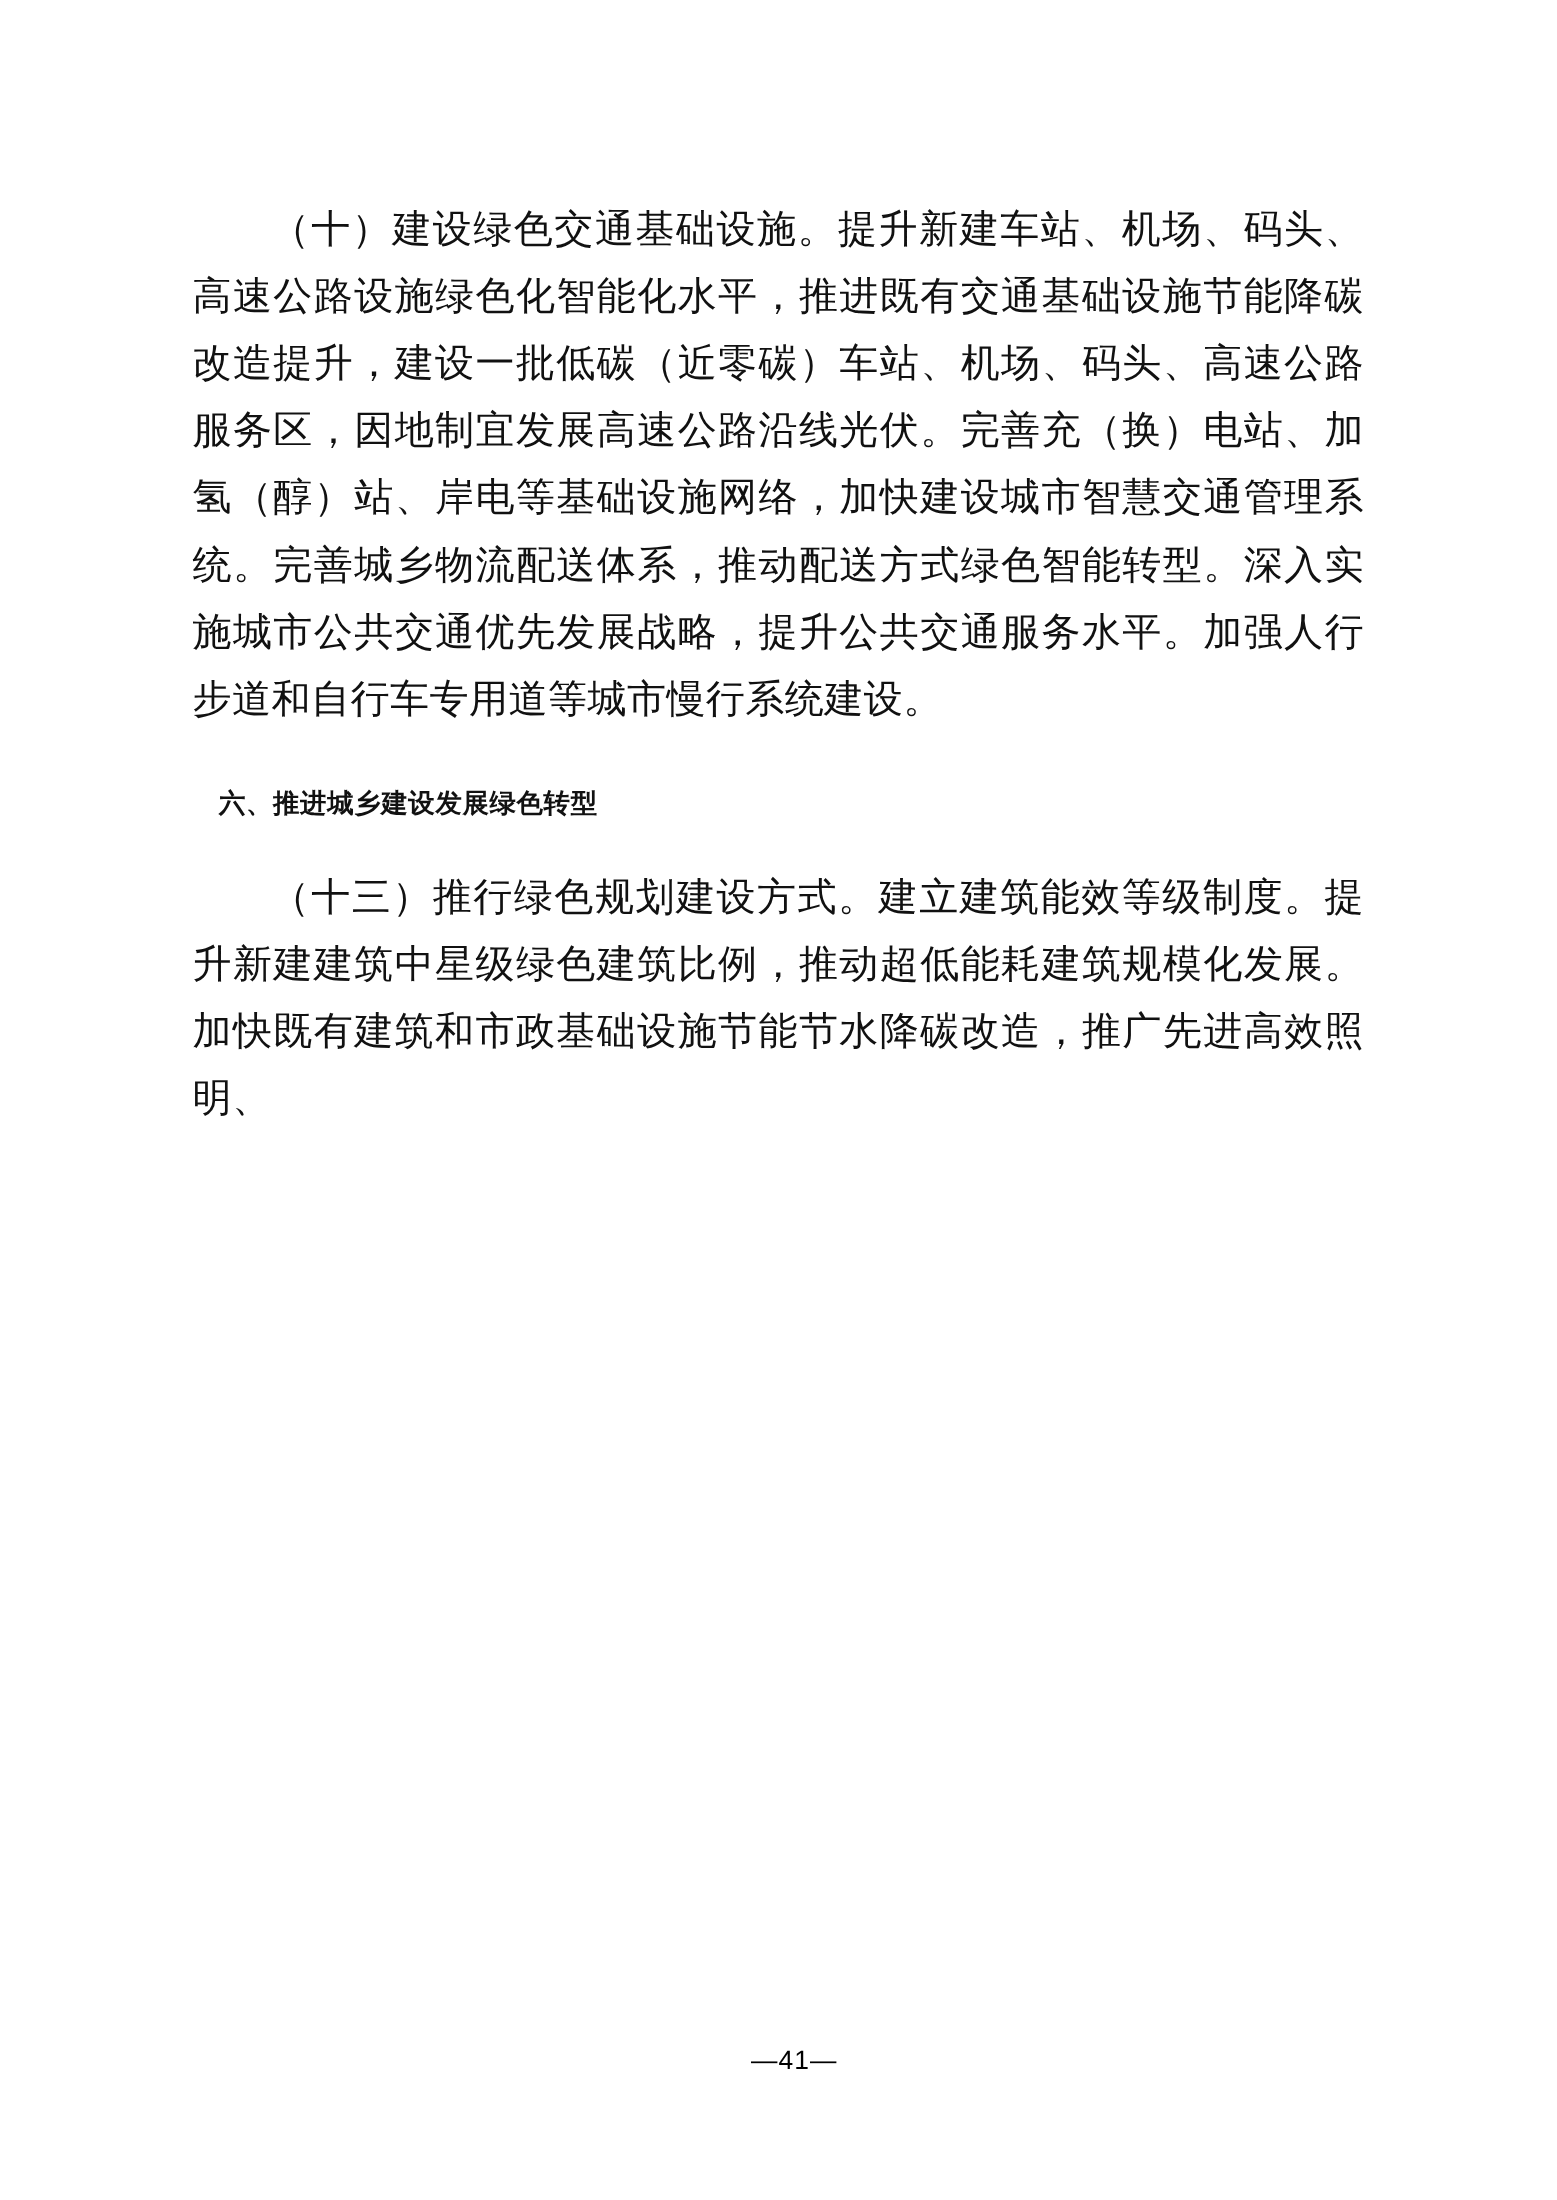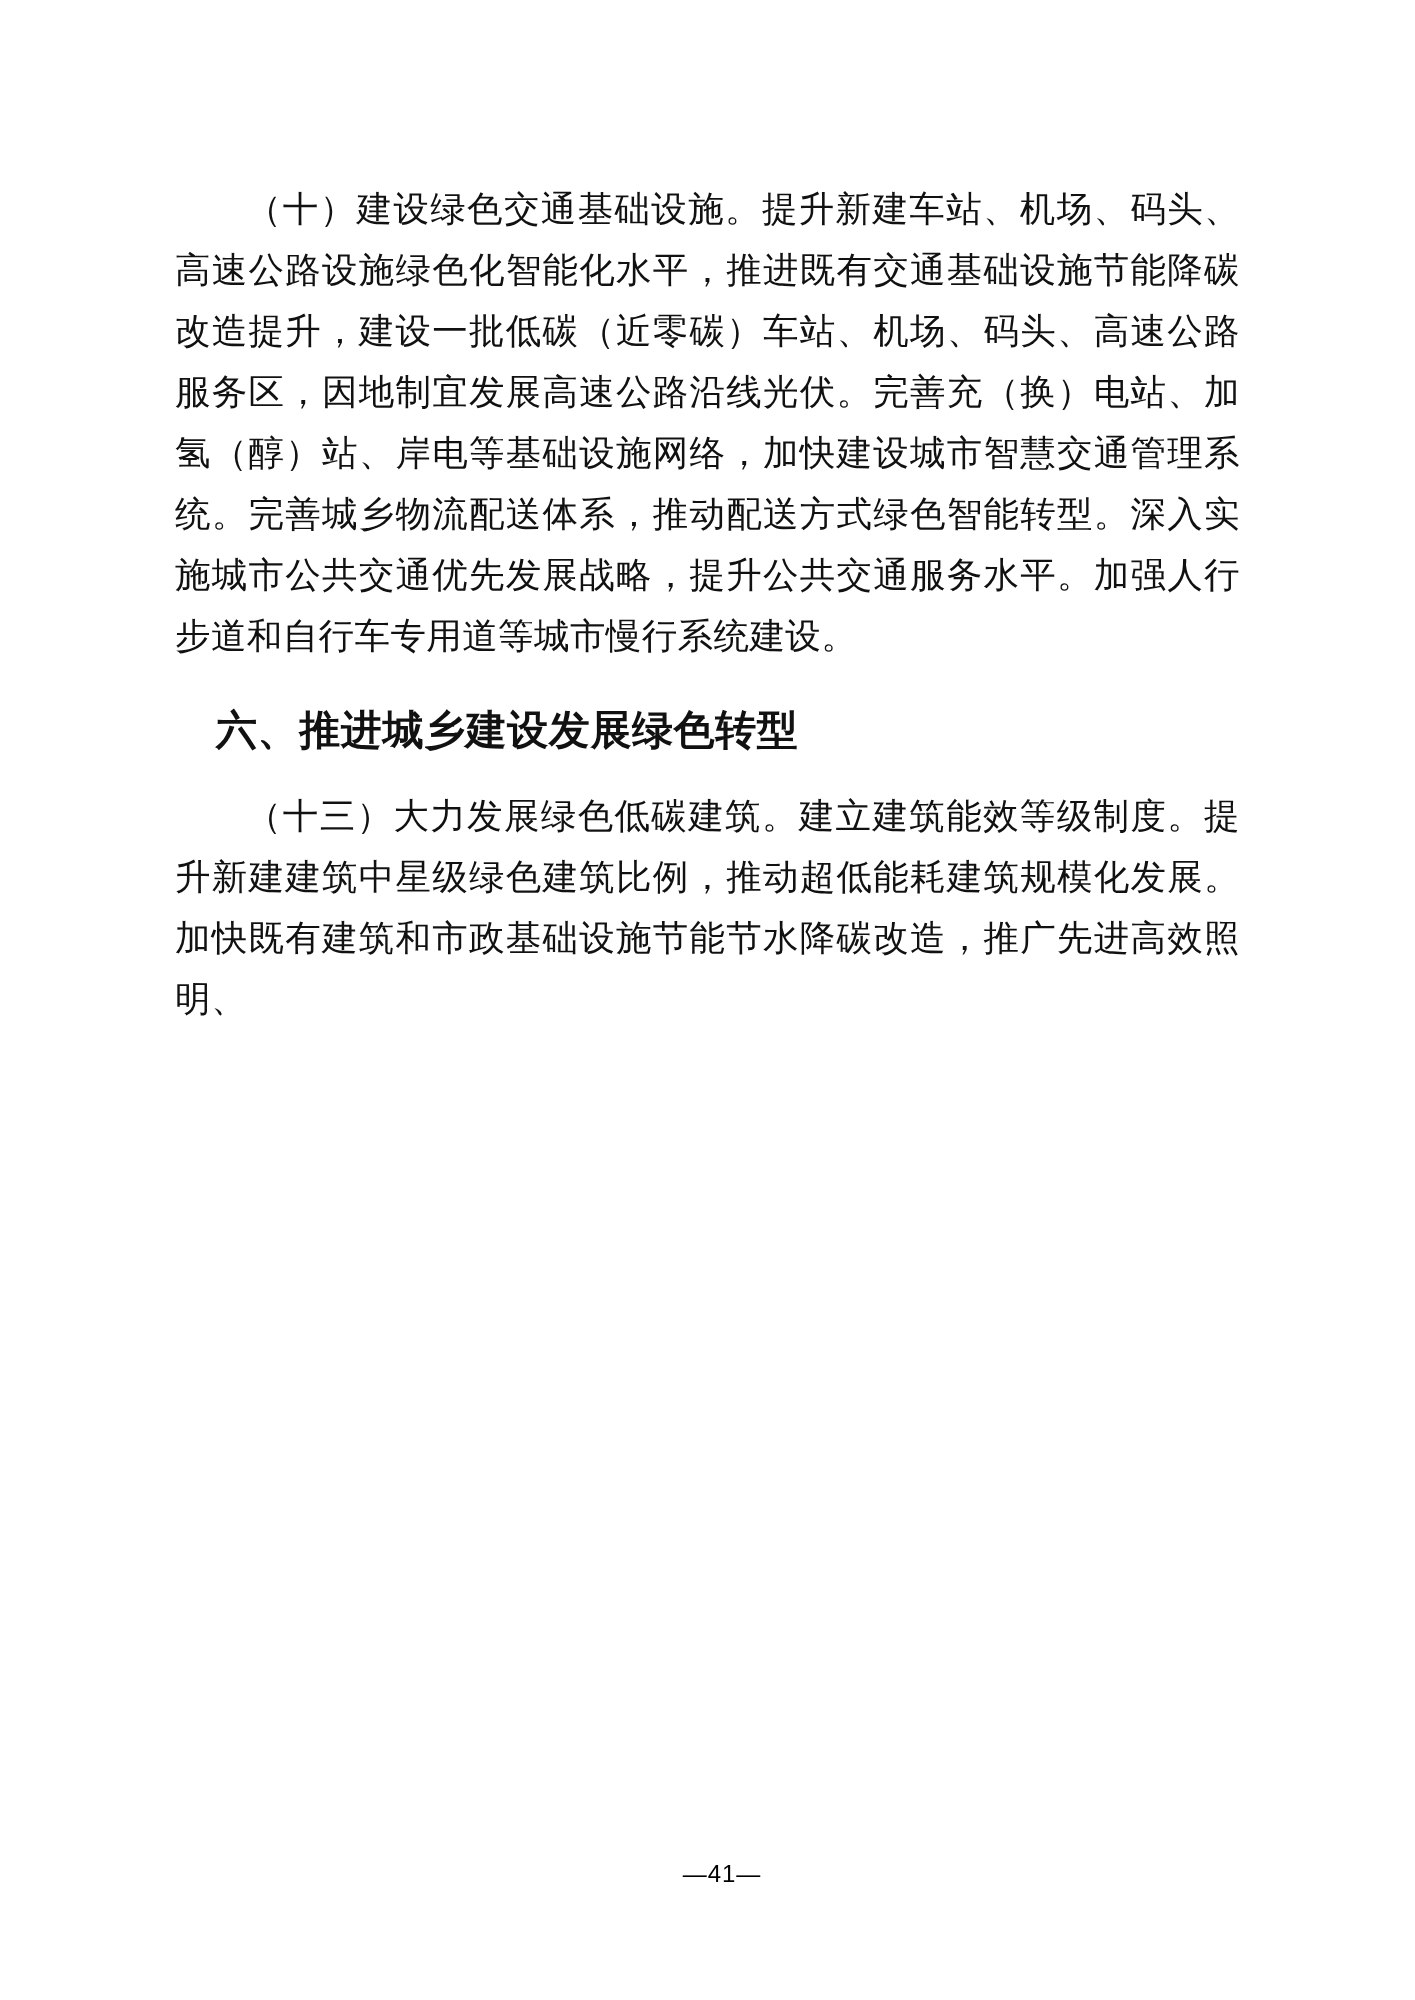--- a/index.html
+++ b/index.html
@@ -28,21 +28,21 @@
     font-size: 35.5px;
     line-height: 61px;
     letter-spacing: 0.4px;
     text-align: justify;
     text-justify: inter-ideograph;
     margin: 0 0 26px 0;
     text-indent: 2em;
     font-family: "DejaVu Serif", "Liberation Serif", serif;
   }
   .heading {
-    font-size: 41px;
+    font-size: 24px;
     line-height: 61px;
     letter-spacing: 0.6px;
     margin: 34px 0 24px 0;
     text-indent: 1em;
     font-weight: bold;
     font-family: "DejaVu Sans", "Liberation Sans", sans-serif;
   }
   .spacer-top {
     margin-top: 0;
   }
@@ -63,18 +63,18 @@
 
 <div class="page">
   <div class="content">
 
     <p class="para spacer-top">（十）建设绿色交通基础设施。提升新建车站、机场、码头、高速公路设施绿色化智能化水平，推进既有交通基础设施节能降碳改造提升，建设一批低碳（近零碳）车站、机场、码头、高速公路服务区，因地制宜发展高速公路沿线光伏。完善充（换）电站、加氢（醇）站、岸电等基础设施网络，加快建设城市智慧交通管理系统。完善城乡物流配送体系，推动配送方式绿色智能转型。深入实施城市公共交通优先发展战略，提升公共交通服务水平。加强人行步道和自行车专用道等城市慢行系统建设。</p>
 
 
     <h2 class="heading">六、推进城乡建设发展绿色转型</h2>
 
 
-    <p class="para">（十三）大力发展绿色低碳建筑。建立建筑能效等级制度。提升新建建筑中星级绿色建筑比例，推动超低能耗建筑规模化发展。加快既有建筑和市政基础设施节能节水降碳改造，推广先进高效照明、</p>
+    <p class="para">（十三）推行绿色规划建设方式。建立建筑能效等级制度。提升新建建筑中星级绿色建筑比例，推动超低能耗建筑规模化发展。加快既有建筑和市政基础设施节能节水降碳改造，推广先进高效照明、</p>
 
   </div>
 
   <div class="footer">—41—</div>
 </div>
 
 </body></html>

